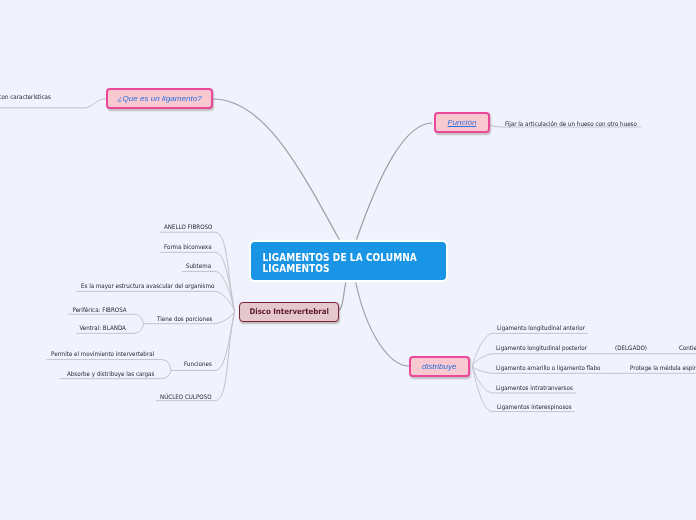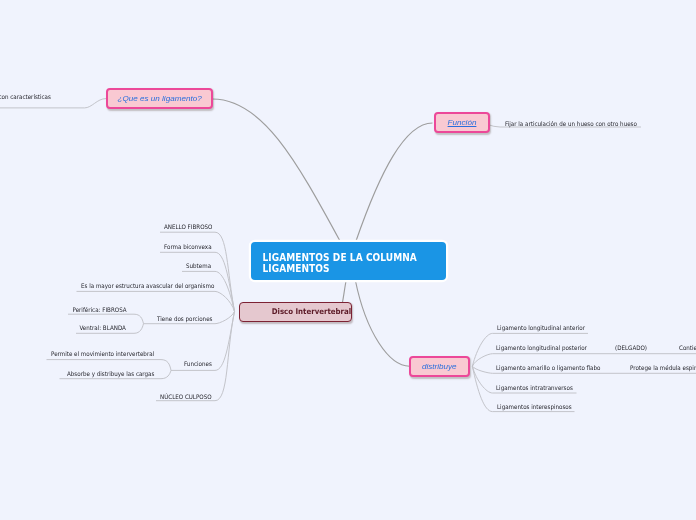--- a/index.html
+++ b/index.html
@@ -79,21 +79,21 @@
   </div>
 
   <div class="node n-pink" style="left:105.9px;top:87.9px;width:107.4px;height:21.6px;">
     <span>¿Que es un ligamento?</span>
   </div>
 
   <div class="node n-pink" style="left:434px;top:112.2px;width:56px;height:20.5px;">
     <span class="underline">Función</span>
   </div>
 
-  <div class="node n-rose" style="left:239.2px;top:301.5px;width:113px;height:20px;justify-content:flex-end;">
+  <div class="node n-rose" style="left:239.2px;top:301.5px;width:100px;height:20px;">
     <span>Disco Intervertebral</span>
   </div>
 
   <div class="node n-pink" style="left:409px;top:356.4px;width:60.5px;height:20.2px;">
     <span>distribuye</span>
   </div>
 
   <div class="leaf" style="left:-1.5px;top:92.5px;">con características</div>
   <div class="leaf" style="left:505px;top:120px;">Fijar la articulación de un hueso con otro hueso</div>
 

